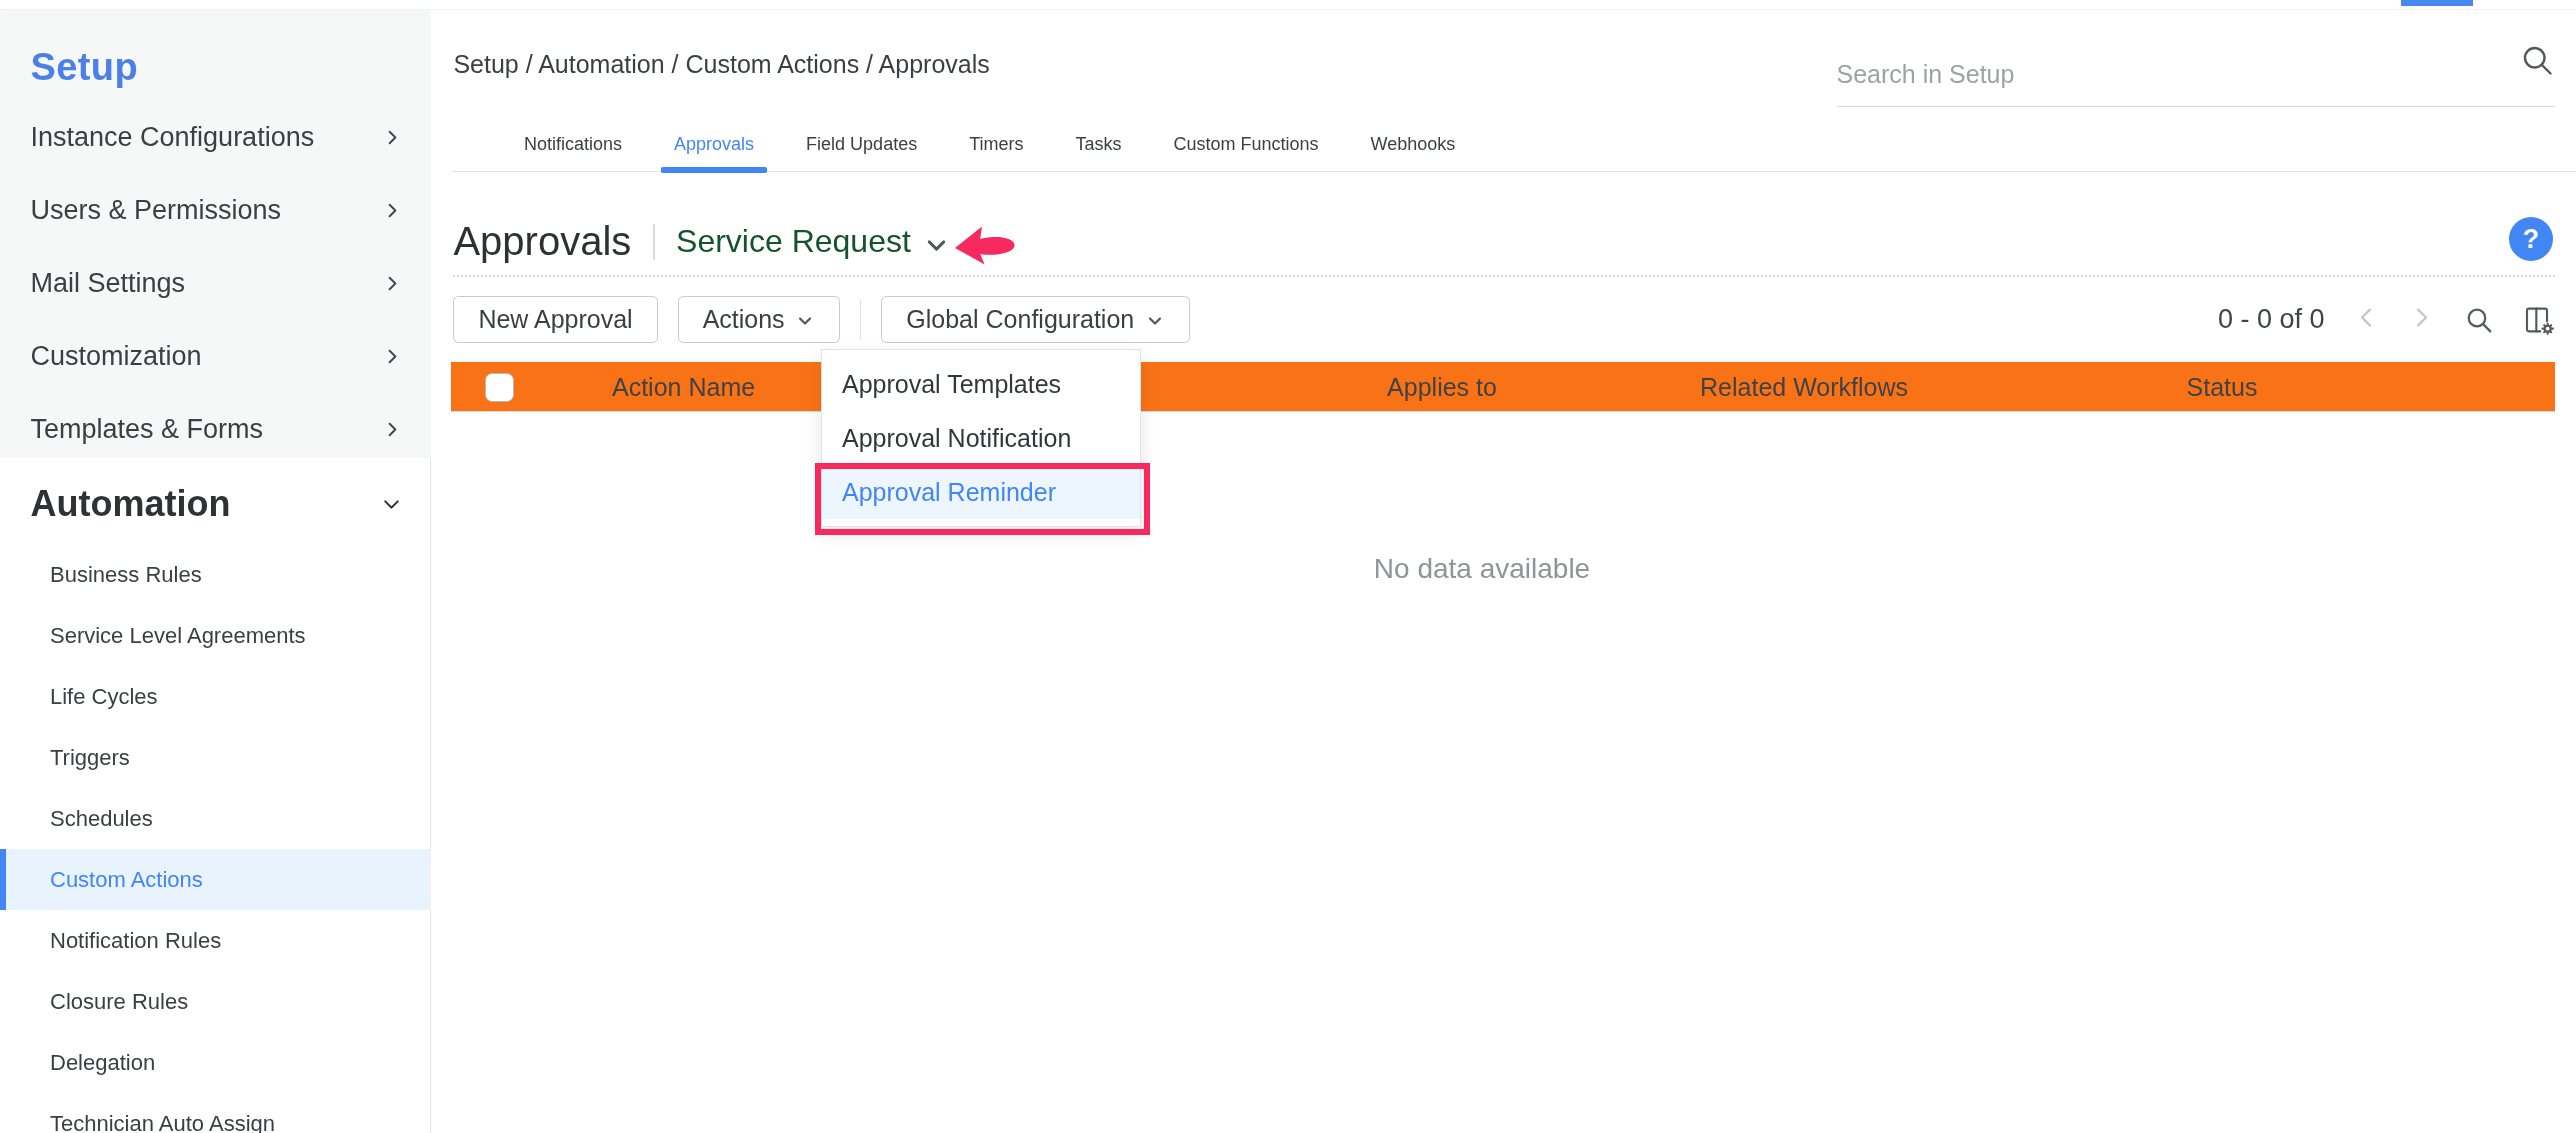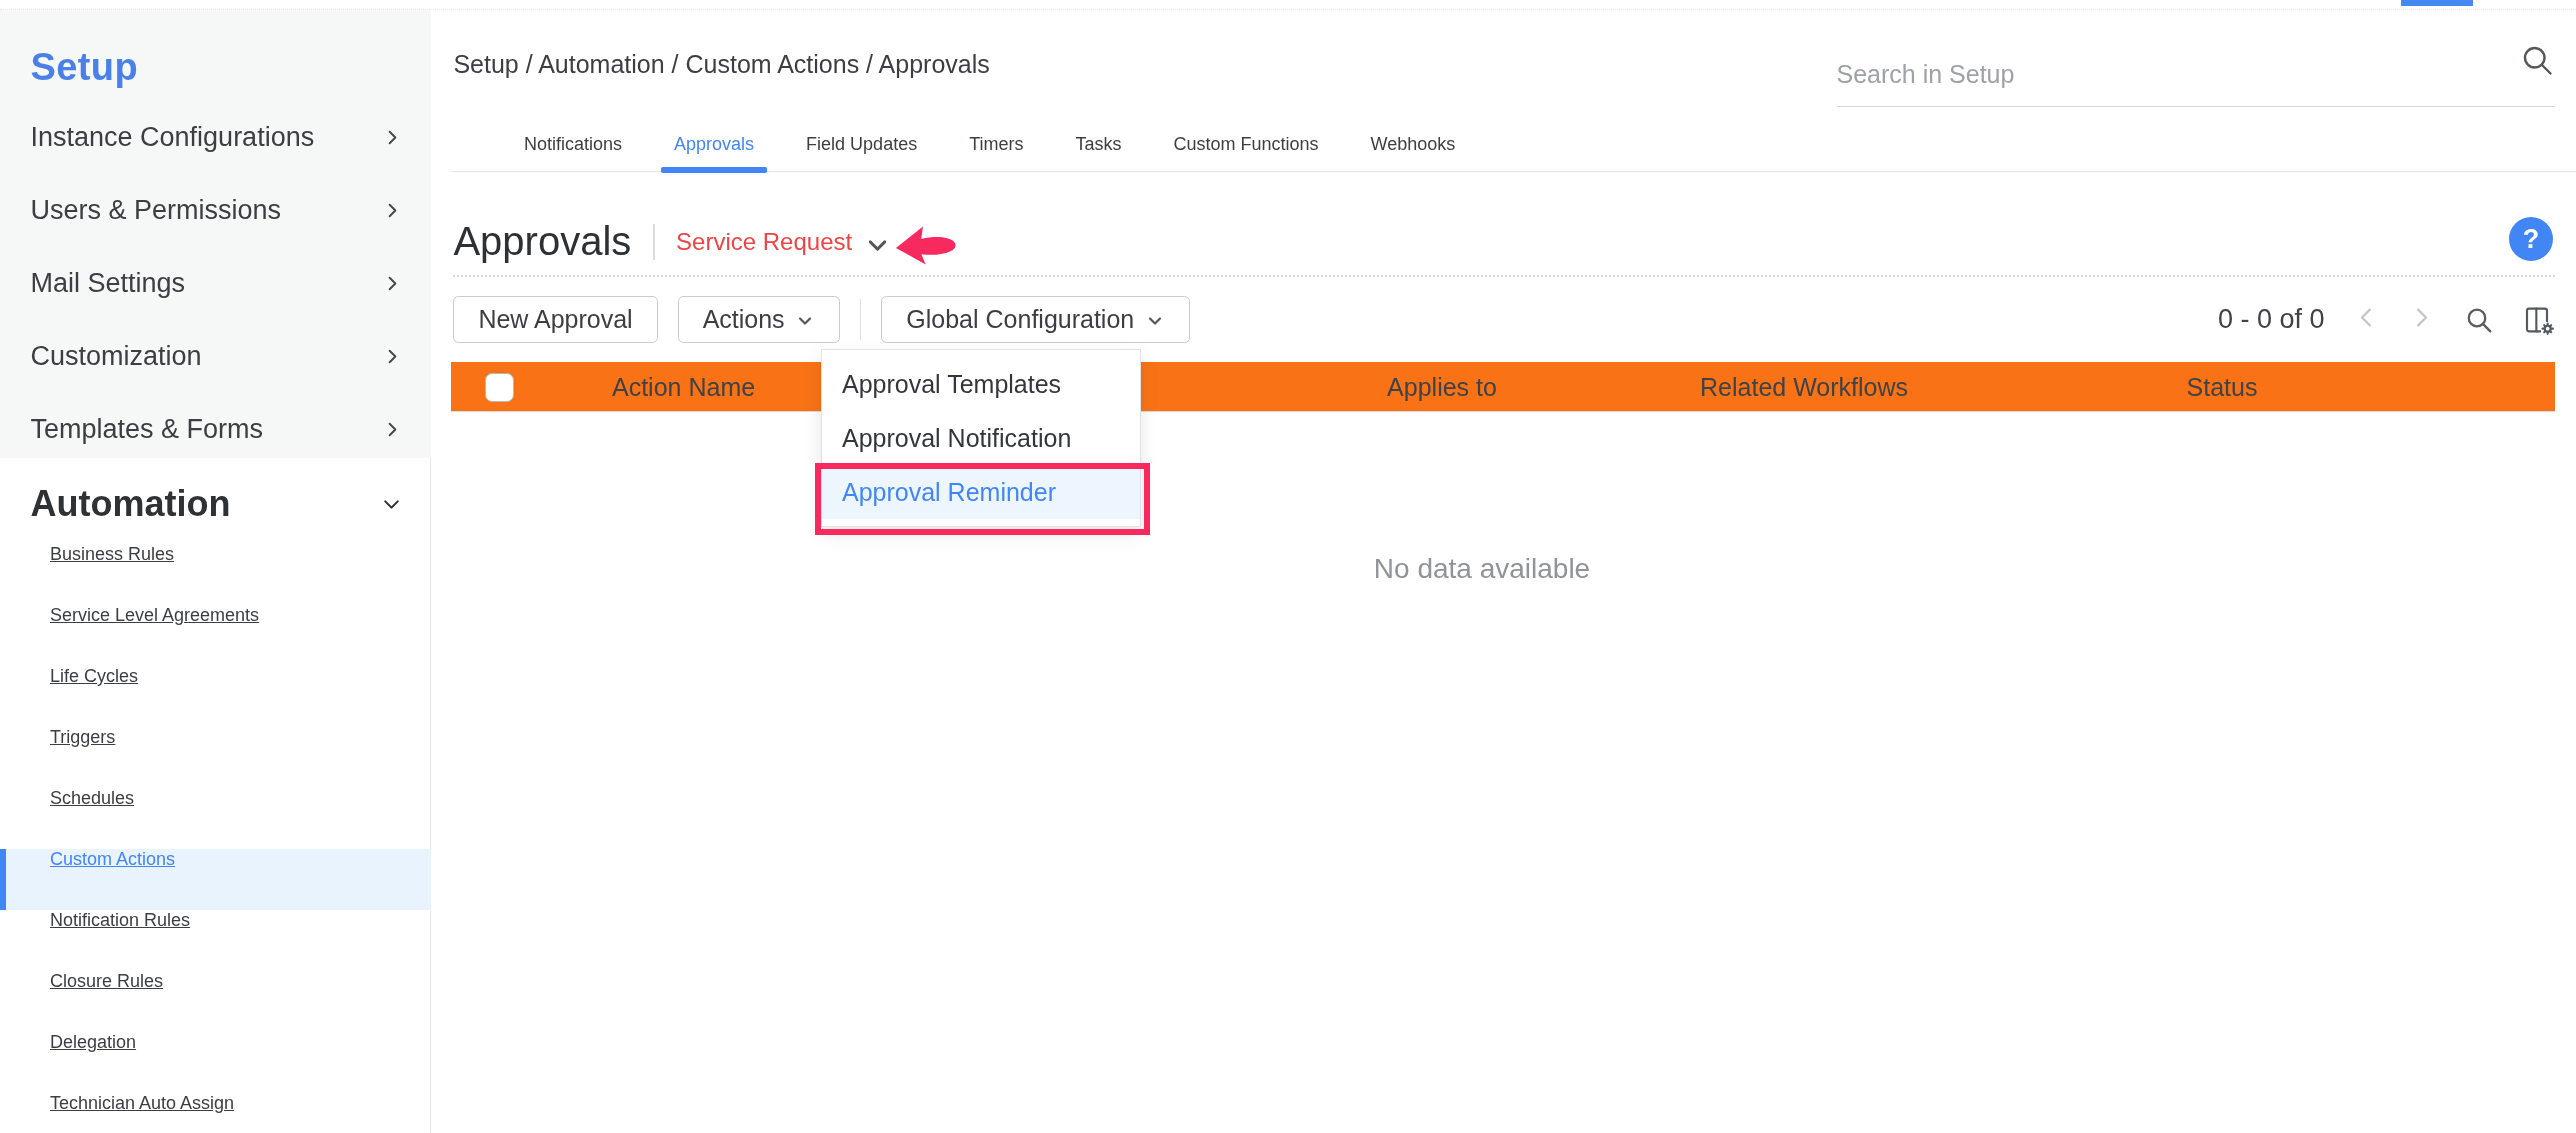--- a/index.html
+++ b/index.html
@@ -14,21 +14,21 @@
   
   .sidebar { position:absolute; top:10px; left:0; width:431px; height:1124px; background:#fff; border-right:0.9px solid #e4e5e6; }
   .sidebar-gray { position:absolute; top:0; left:0; width:431px; height:448px; background:#f6f7f7; }
   .logo { position:absolute; top:36px; left:30.5px; font-size:38px; font-weight:bold; color:#4a80e8; letter-spacing:0.4px; }
   .groups { position:absolute; top:91px; left:0; width:431px; }
   .group-item { height:73px; display:flex; align-items:center; justify-content:space-between; padding:0 27px 0 30.5px; font-size:27px; color:#3b3e42; cursor:pointer; }
   .chev-r { width:23px; height:23px; flex:0 0 auto; }
   .automation-row { position:absolute; top:466px; left:0; width:431px; height:56px; display:flex; align-items:center; justify-content:space-between; padding:0 27px 0 30.5px; font-size:36px; font-weight:bold; color:#2f3235; cursor:pointer; }
   .chev-d { width:25px; height:25px; }
   .subitems { position:absolute; top:534px; left:0; width:431px; }
-  .sub-item { height:61px; display:flex; padding-left:50px; font-size:18px; color:#3b3e42; cursor:pointer;text-decoration:underline; }
+  .sub-item { height:61px; display:flex; align-items:center; padding-left:50px; font-size:22px; color:#3b3e42; cursor:pointer; }
   .sub-item.selected { background:#e9f3fd; color:#4285f4; font-weight:500; border-left:6.3px solid #4285f4; padding-left:44px; }
 
   
   .main { position:absolute; top:10px; left:431px; width:2145px; height:1124px; }
   .breadcrumb { position:absolute; top:40px; left:22.4px; font-size:25px; color:#3b3e42; }
   .search-box { position:absolute; top:32px; right:21.5px; width:718px; height:65px; border-bottom:1.8px solid #d6d7d9; display:flex; }
   .search-box input { flex:1; border:none; outline:none; background:transparent; font-family:"Liberation Sans", sans-serif; font-size:25px; color:#3b3e42; }
   .search-box input::placeholder { color:#9ea1a6; }
   .search-icon-lg { width:36px; height:36px; flex:0 0 auto; }
 
@@ -36,21 +36,21 @@
   .tabbar-line { position:absolute; top:161px; left:20px; right:0; border-bottom:0.9px solid #e4e5e6; }
   .tabs { position:absolute; top:106px; left:93px; height:57px; display:flex; gap:52px; align-items:center; }
   .tab { position:relative; height:57px; display:flex; align-items:center; font-size:18px; color:#3c3f43; cursor:pointer; }
   .tab.active { color:#4285f4; }
   .tab.active::after { content:""; position:absolute; left:-12.6px; right:-12.6px; bottom:0; height:6.3px; background:#4285f4; border-radius:1.8px; }
 
   
   .title-row { position:absolute; top:199px; left:22.4px; height:65px; display:flex; align-items:center; }
   .page-title { font-size:40px; font-weight:500; color:#2e3134; }
   .title-sep { width:1.8px; height:36px; background:#dcdcde; margin:0 21.5px; }
-  .module-name { font-size:24px; color:#ef4444; }
+  .module-name { font-size:32px; color:#14532d; }
   .module-chev { width:29px; height:29px; margin-left:10.8px; margin-top:7.2px; }
   .pink-arrow { width:68px; height:48px; margin-left:0px; margin-top:5.4px; }
   .help-btn { position:absolute; top:207px; right:23px; width:44px; height:44px; border-radius:50%; background:#4285f4; color:#fff; font-size:27px; font-weight:bold; display:flex; align-items:center; justify-content:center; cursor:pointer; }
   .dotted-divider { position:absolute; top:265px; left:22.4px; right:21.5px; border-top:2.7px dotted #d7d8da; }
 
   
   .toolbar { position:absolute; top:286px; left:22.4px; right:21.5px; height:47px; display:flex; align-items:center; }
   .btn { height:47px; display:inline-flex; align-items:center; gap:10.8px; padding:0 24px; background:#fff; border:0.9px solid #c9cacc; border-radius:5.4px; font-size:25px; color:#3b3e42; cursor:pointer; }
   .btn + .btn { margin-left:20px; }
   .btn .caret { width:20px; height:20px; margin-top:2.7px; }

